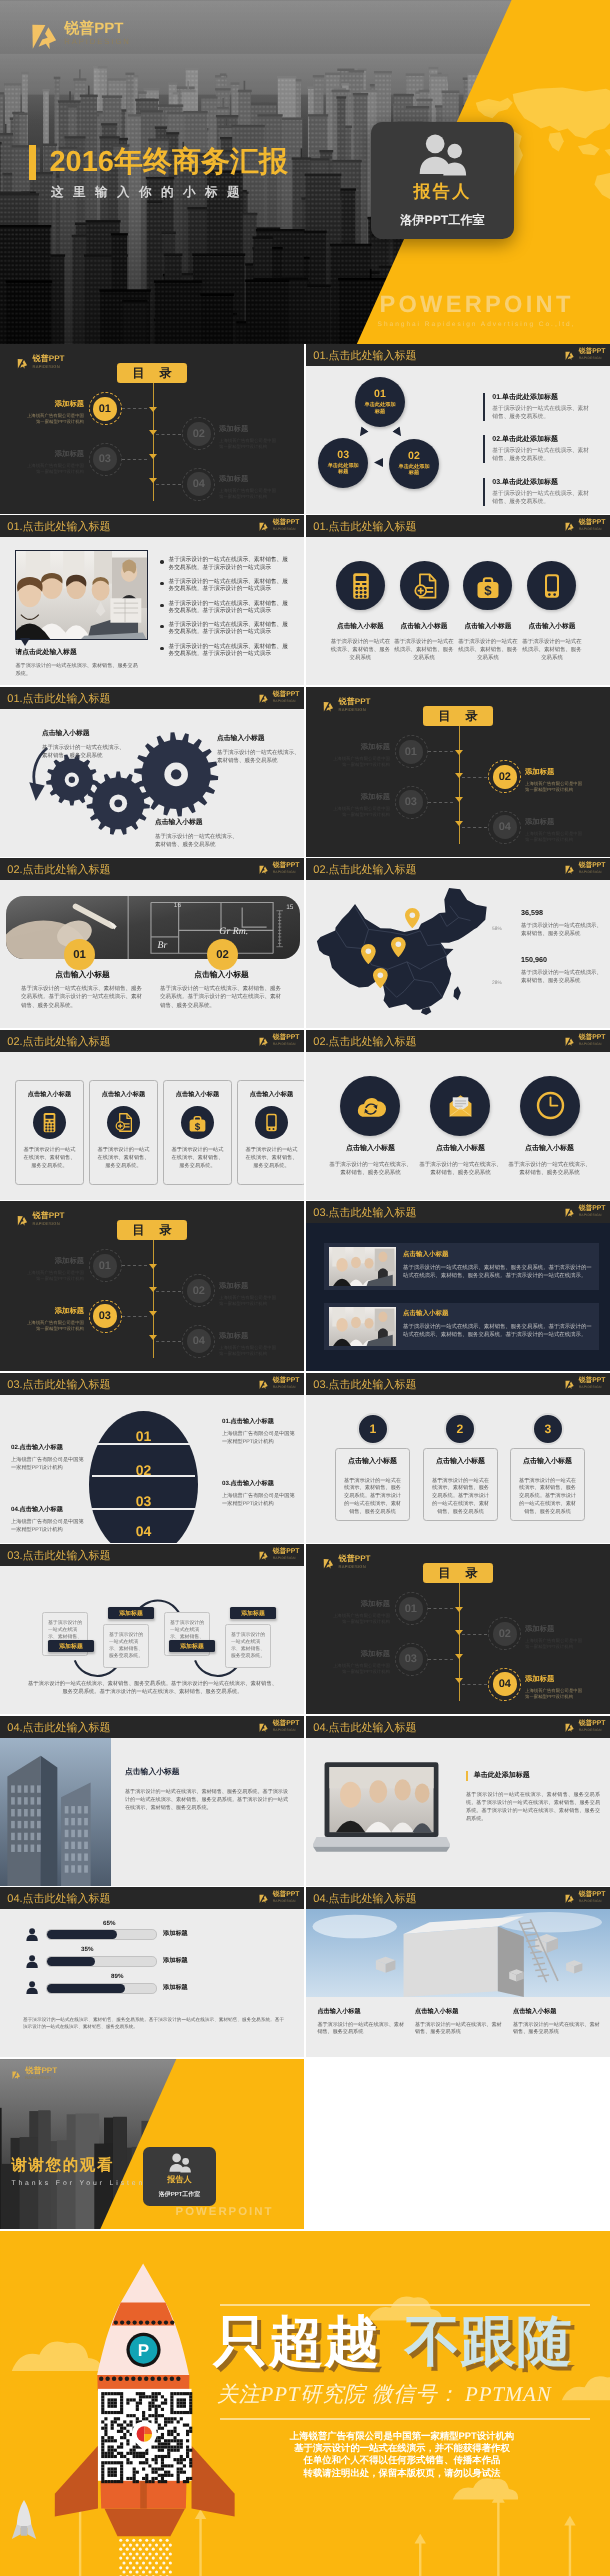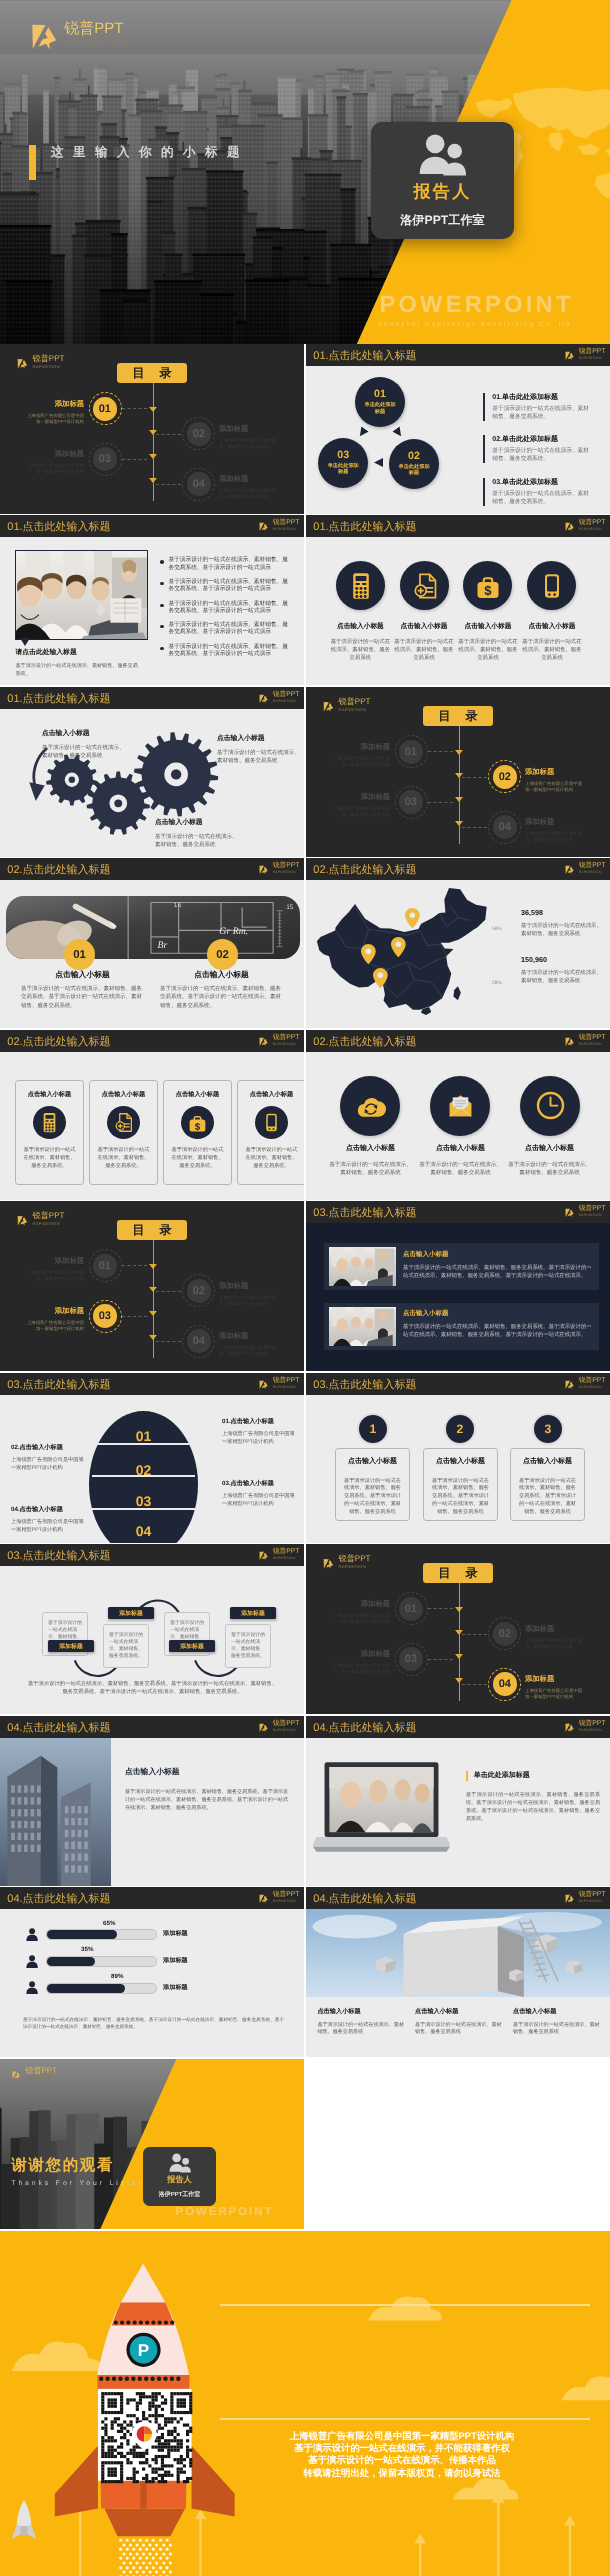--- a/index.html
+++ b/index.html
@@ -3,21 +3,21 @@
 <meta charset="utf-8">
 <style>
   html,body{margin:0;padding:0;background:#ffffff;}
   body{width:611px;font-family:"Liberation Sans","DejaVu Sans",sans-serif;
     -webkit-font-smoothing:antialiased;text-rendering:geometricPrecision;}
   .page{width:611px;position:relative;overflow:hidden;}
 
   
   .lg{display:inline-flex;align-items:center;gap:3.3px;line-height:1;}
   .lg .txts{display:inline-flex;flex-direction:column;line-height:1;}
-  .lg .l1{font-size:6.8px;font-weight:normal;color:#e3b44a;}
+  .lg .l1{font-size:6.8px;font-weight:bold;color:#e3b44a;}
   .lg .l2{font-size:3.4px;color:#8b7a51;letter-spacing:0.2px;margin-top:1.1px;}
 
   
   .banner{position:relative;width:611px;height:344px;overflow:hidden;background:#3a3a3a;}
   .banner .city{position:absolute;left:0;top:0;}
   .banner-yellow{position:absolute;left:0;top:0;width:611px;height:344px;
      background:#fbb60e;clip-path:polygon(83.73% 0,100% 0,100% 100%,58.4% 100%);}
   .wmap-clip{position:absolute;left:0;top:0;width:611px;height:344px;overflow:hidden;
      clip-path:polygon(83.73% 0,100% 0,100% 100%,58.4% 100%);}
   .wmap{position:absolute;left:297px;top:16.3px;}
@@ -985,20 +985,21 @@
       <path d="M27.2,13.8 L37.5,31.1 L28.4,35.0 L28.9,42.9 L23.8,35.5 L14.2,39.5 L18.9,29.9 L26.2,27.7 L22.7,22.3 Z" fill="#f3c264"></path>
     </svg>
     <span class="txts">
       <span class="l1">锐普PPT</span>
       <span class="l2">RAPIDESIGN</span>
     </span>
   </span>
 
   <div class="title-wrap">
     <div class="title-bar"></div>
+    <div class="main-title">2016年终商务汇报</div>
     <div class="sub-title">这里输入你的小标题</div>
   </div>
 
   <div class="speaker-card">
     <svg width="57" height="46" viewBox="0 0 70 56" style="margin-top:11.4px">
       <circle cx="26" cy="13" r="11.5" fill="#d4d4d4"></circle>
       <path d="M7 50 C7 35 16 29 26 29 C36 29 45 35 45 50 Z" fill="#d4d4d4"></path>
       <circle cx="50" cy="22" r="9" fill="#d4d4d4"></circle>
       <path d="M36 52 C36 40 43 36 50 36 C57 36 64 40 64 52 Z" fill="#d4d4d4"></path>
     </svg>
@@ -2800,22 +2801,24 @@
         <path d="M177 240 a9.5 9.5 0 0 0 -9.5 9.5 a9.5 9.5 0 0 0 9.5 9.5 z" fill="#e02b2b"></path>
         <path d="M177 249.5 h9.5 a9.5 9.5 0 0 1 -9.5 9.5 z" fill="#fbb60e"></path>
       </svg>
 <svg class="abs" width="28" height="65" viewBox="0 0 34 80" style="left:9.8px;top:269px">
         <path d="M17 0 C11 10 8 22 8 34 L26 34 C26 22 23 10 17 0 Z" fill="#e4e4e4"></path>
         <path d="M8 30 L2 48 L13 42 L13 32 Z" fill="#cfcfcf"></path>
         <path d="M26 30 L32 48 L21 42 L21 32 Z" fill="#cfcfcf"></path>
         <rect x="13" y="32" width="8" height="12" fill="#bdbdbd"></rect>
       </svg>
 <div class="abs" style="left:220px;top:73px;width:370px;height:1.6px;background:#fde09a;opacity:.9"></div>
+<div class="abs" style="left:213px;top:81px;width:391px;white-space:nowrap"><span class="ad-h" style="position:static;color:#ffffff">只超越</span><span class="ad-h" style="position:static;color:#cde4e8;margin-left:24.4px">不跟随</span></div>
+<div class="ad-tag" style="left:217px;top:150px;width:391px">关注PPT研究院 微信号： PPTMAN</div>
 <div class="abs" style="left:220px;top:187px;width:370px;height:1.6px;background:#fde09a;opacity:.9"></div>
 <div class="ad-cp" style="left:218px;top:199px;width:368px">
         <div>上海锐普广告有限公司是中国第一家精型PPT设计机构</div>
         <div>基于演示设计的一站式在线演示，并不能获得著作权</div>
-        <div>基于演示设计的一站式在线演示、传播本作品</div>
+        <div>任单位和个人不得以任何形式销售、传播本作品</div>
         <div>转载请注明出处，保留本版权页，请勿以身试法</div>
       </div>
 </div>
 </div>
 
 
 </body></html>

